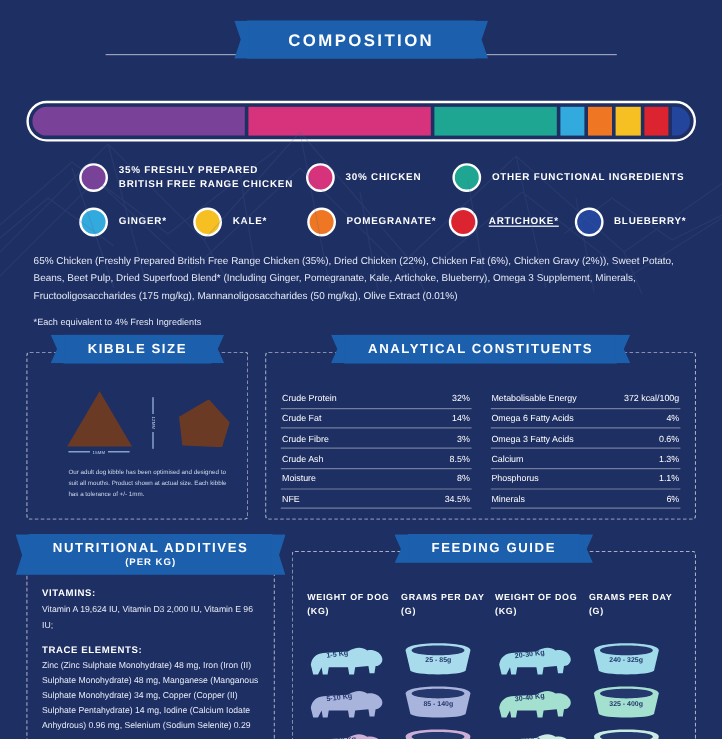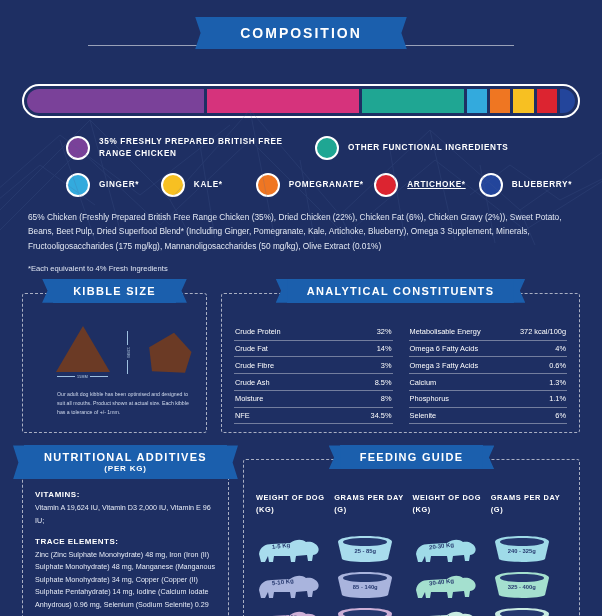--- a/index.html
+++ b/index.html
@@ -202,20 +202,24 @@
     <div class="seg" style="background: rgb(220, 36, 48); flex: 4 1 0%;"></div>
     <div class="seg" style="background: rgb(35, 69, 155); flex: 3 1 0%;"></div>
   </div>
 
 <div class="legend">
   <div class="legend-row" id="legend-row-1">
       <div class="legend-item" style="flex: 3.1 1 0%;">
         <span class="dot" style="background: rgb(122, 65, 153);"></span>
         <span class="legend-label">35% FRESHLY PREPARED BRITISH FREE RANGE CHICKEN</span>
       </div>
+      <div class="legend-item" style="flex: 2 1 0%;">
+        <span class="dot" style="background: rgb(214, 51, 124);"></span>
+        <span class="legend-label">30% CHICKEN</span>
+      </div>
       <div class="legend-item" style="flex: 3.2 1 0%;">
         <span class="dot" style="background: rgb(31, 166, 147);"></span>
         <span class="legend-label">OTHER FUNCTIONAL INGREDIENTS</span>
       </div>
     </div>
   <div class="legend-row" id="legend-row-2">
       <div class="legend-item" style="flex: 2 1 0%;">
         <span class="dot" style="background: rgb(51, 170, 221);"></span>
         <span class="legend-label">GINGER*</span>
       </div>
@@ -312,21 +316,21 @@
           </div>
           <div class="ac-row">
             <span>Calcium</span>
             <span>1.3%</span>
           </div>
           <div class="ac-row">
             <span>Phosphorus</span>
             <span>1.1%</span>
           </div>
           <div class="ac-row">
-            <span>Selenite</span>
+            <span>Minerals</span>
             <span>6%</span>
           </div>
         </div>
     </div>
   </div>
 
 </div>
 
 <div class="bottom-row">
 

